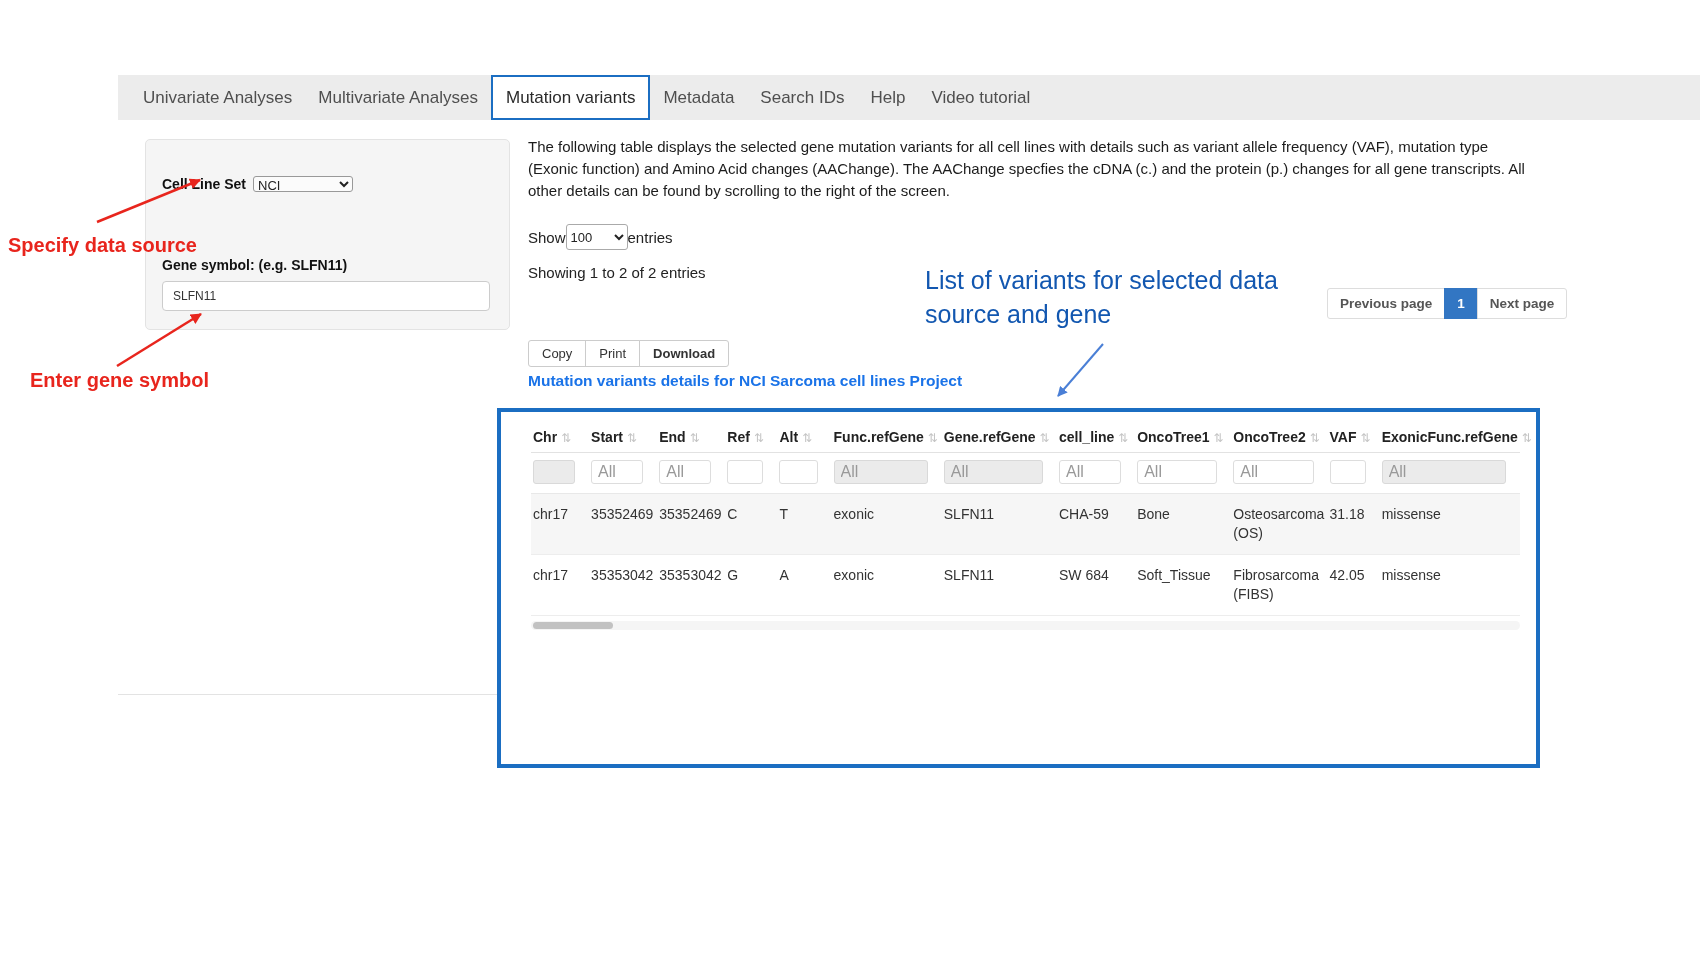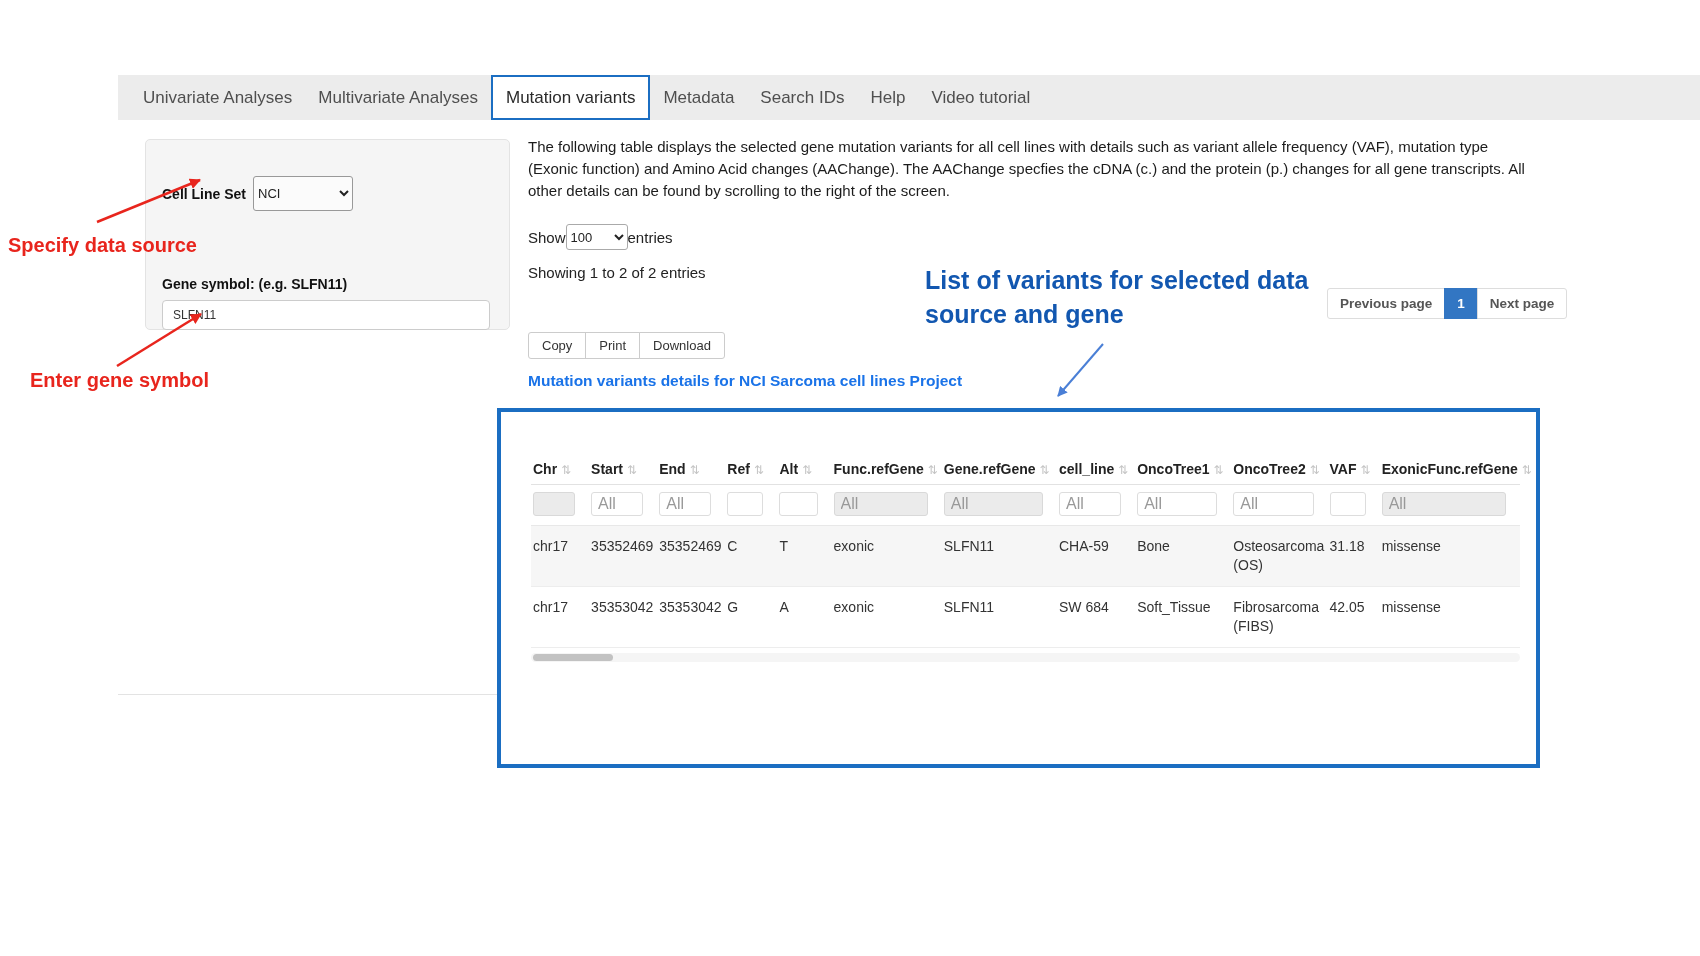--- a/index.html
+++ b/index.html
@@ -9,55 +9,55 @@
 
   
   .navbar { position:absolute; left:118px; top:75px; width:1669px; height:45px; background:#ececec; display:flex; align-items:stretch; padding-left:12px; }
   .tab { display:flex; align-items:center; padding:0 13px; font-size:17px; color:#4f4f4f; cursor:pointer; white-space:nowrap; }
   .tab.active { background:#fff; border:2px solid var(--accent-blue,#1b6ec2); color:#2b2b2b; }
 
   
   .panel { position:absolute; left:145px; top:139px; width:365px; height:191px; background:#f5f5f5; border:1px solid #e3e3e3; border-radius:5px; padding:36px 16px; }
   .panel-row { display:flex; align-items:center; gap:7px; }
   .panel-label { font-size:14px; font-weight:700; color:#111; }
-  .cls-select { height:35px; width:100px; font-size:13px; border:1px solid #999; border-radius:3px; background:#fbfbfb; color:#222; }
+  .cls-select { height:16px; width:100px; font-size:13px; border:1px solid #999; border-radius:3px; background:#fbfbfb; color:#222; }
   .gene-label { margin-top:65px; font-size:14px; font-weight:700; color:#111; }
   .gene-input { margin-top:8px; width:328px; height:30px; border:1px solid #ccc; border-radius:4px; font-size:12px; padding:0 10px; color:#333; background:#fff; }
 
   
   .red-note { position:absolute; color:var(--annotation-red,#e8251d); font-size:20px; font-weight:700; white-space:nowrap; }
   .note1 { left:8px; top:234px; }
   .note2 { left:30px; top:369px; }
 
   
   .description { position:absolute; left:528px; top:136px; width:997px; font-size:15px; line-height:22px; color:#1c1c1c; }
   .show-row { position:absolute; left:528px; top:224px; display:flex; align-items:center; font-size:15px; color:#222; }
   .entries-select { height:26px; width:62px; font-size:13px; border:1px solid #aaa; border-radius:3px; background:#fff; color:#222; }
   .showing { position:absolute; left:528px; top:264px; font-size:15px; color:#222; }
-  .btn-group { position:absolute; left:528px; top:332px; display:flex;align-items:center; }
+  .btn-group { position:absolute; left:528px; top:340px; display:flex;align-items:center; }
   .export-btn { border:1px solid #ccc; background:#fff; padding:5px 13px; font-size:13px; color:#333; margin-left:-1px; cursor:pointer; font-family:inherit; }
   .export-btn:first-child { border-radius:3px 0 0 3px; margin-left:0; }
-  .export-btn:last-child { border-radius:0 3px 3px 0; }
+  .export-btn:last-child { border-radius:0 3px 3px 0;font-weight:bold; }
   .table-title { position:absolute; left:528px; top:372px; font-size:15.5px; font-weight:700; color:var(--link-blue,#1a73e8); cursor:pointer; }
 
   
   .pagination { position:absolute; left:1327px; top:288px; display:flex; font-size:13.5px;font-weight:bold; }
   .page-btn { border:1px solid #ddd; background:#fff; color:#555; padding:7px 12px; margin-left:-1px; cursor:pointer; white-space:nowrap; }
   .page-btn:first-child { border-radius:3px 0 0 3px; margin-left:0; }
   .page-btn:last-child { border-radius:0 3px 3px 0; }
   .page-btn.active { background:var(--pagination-active,#3276c3); border-color:var(--pagination-active,#3276c3); color:#fff; }
 
   
-  .blue-note { position:absolute; left:925px; top:263px; font-size:25px; line-height:34px; font-weight:700; color:var(--annotation-blue,#1257b0); }
+  .blue-note { position:absolute; left:925px; top:263px; font-size:25px; line-height:34px; font-weight:400; color:var(--annotation-blue,#1257b0); }
 
   .divider { position:absolute; left:118px; top:694px; width:1422px; height:1px; background:#e3e3e3; }
 
   
   .table-box { position:absolute; left:497px; top:408px; width:1043px; height:360px; border:4px solid var(--accent-blue,#1b6ec2); background:#fff; padding:10px 16px 0 30px; }
-  table.dt { width:100%; border-collapse:collapse; table-layout:fixed;margin-top:32px; }
+  table.dt { width:100%; border-collapse:collapse; table-layout:fixed; }
   .dt th { text-align:left; font-size:14px; font-weight:700; color:#222; padding:7px 6px 7px 2px; border-bottom:1px solid #e2e2e2; white-space:nowrap; }
   .sort-icon { color:#c4c4c4; font-size:12px; margin-left:4px; font-weight:400; }
   .dt th.filter-cell { padding:7px 6px 9px 2px; border-bottom:1px solid #e8e8e8; }
   .filter-input { width:calc(100% - 8px); height:24px; border:1px solid #ddd; border-radius:3px; font-size:16px; padding:0 6px; background:#fff; color:#444; font-family:inherit; }
   .filter-input::placeholder { color:#999; }
   .filter-input.gray { background:#ebebeb; border-color:#d9d9d9; }
   .dt td { font-size:14px; color:#333; padding:11px 6px 11px 2px; border-bottom:1px solid #ededed; vertical-align:top; line-height:19px; overflow:hidden; }
   tr.striped td { background:#f6f6f6; }
   .hscroll { margin-top:5px; height:9px; background:#f5f5f5; border-radius:5px; position:relative; }
   .hscroll-thumb { position:absolute; left:2px; top:1px; width:80px; height:7px; background:#c2c2c2; border-radius:4px; }

